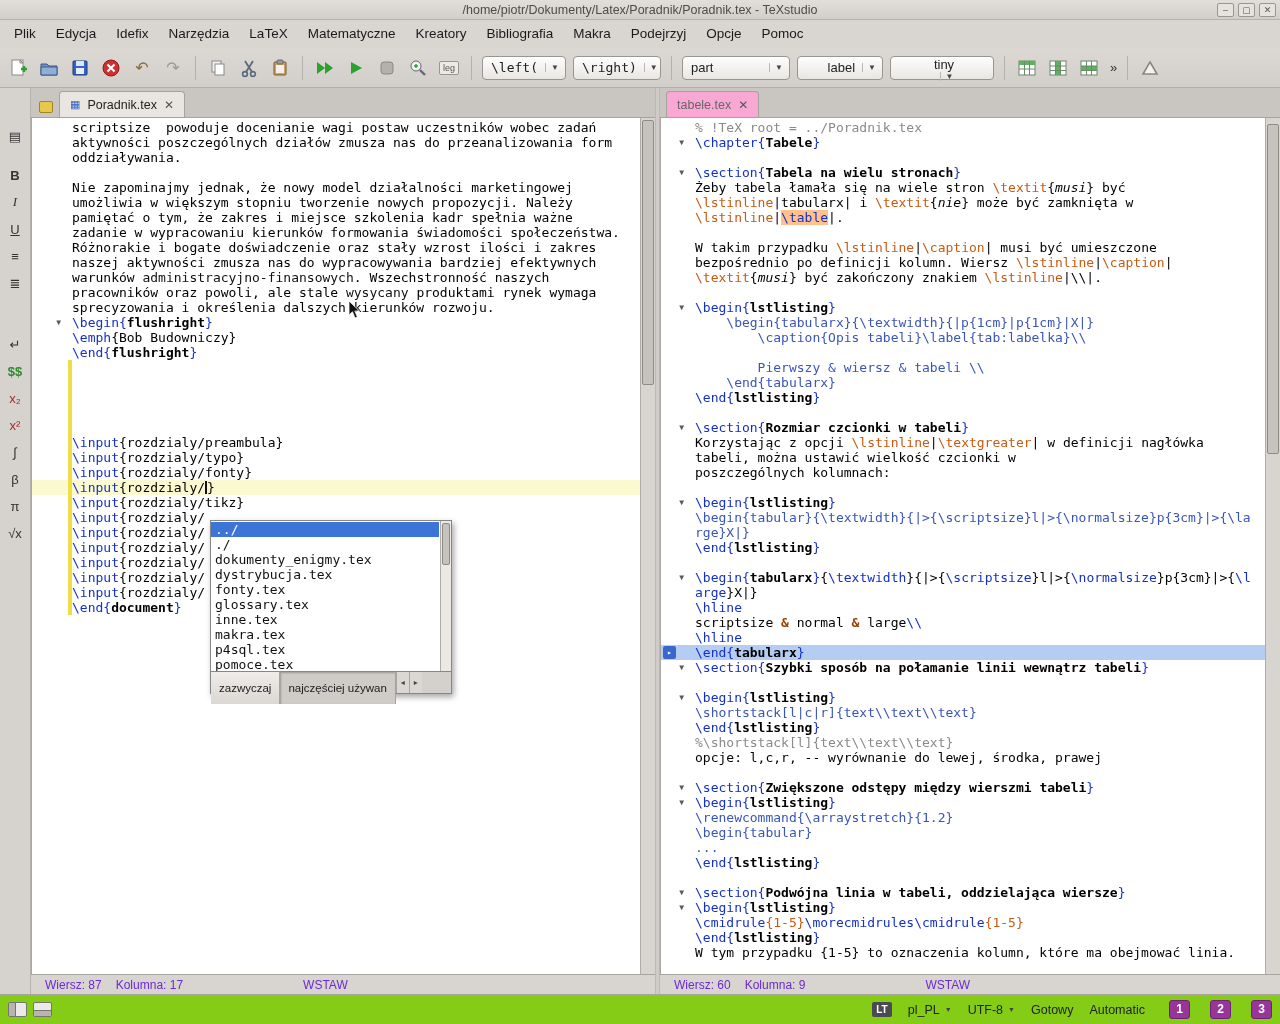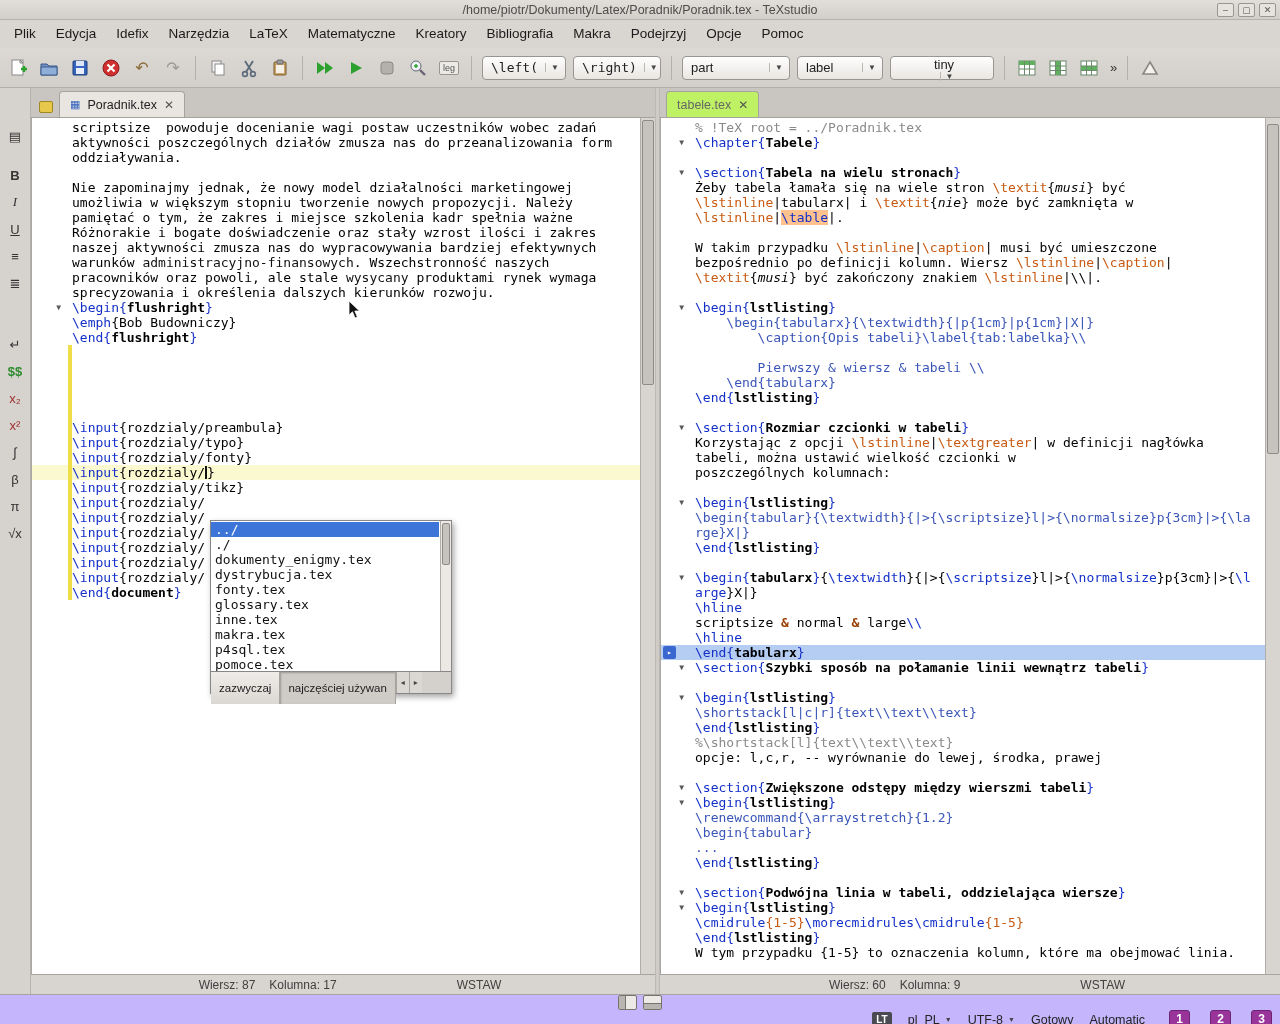--- a/index.html
+++ b/index.html
@@ -54,21 +54,21 @@
   .pane { display:flex; flex-direction:column; background:#d4d0cc; }
   .pane-left { width:624px; }
   .splitter { width:5px; background:#cfcbc6; border-left:1px solid #bcb8b3; border-right:1px solid #bcb8b3; }
   .pane-right { flex:1; }
 
   .tabbar { height:30px; background:#c9c5c1; border-bottom:1px solid #a6a29d;
     display:flex; align-items:flex-end; padding-left:6px; }
   .tab { height:26px; display:flex; align-items:center; gap:7px; padding:0 10px;
     background:#e9e6e2; border:1px solid #a6a29d; border-bottom:none;
     border-radius:4px 4px 0 0; font-size:12.5px; color:#222; }
-  .tab.dim { background:#bef264; color:#666; }
+  .tab.dim { background:#f9a8d4; color:#666; }
   .tab .close-x { color:#555; font-size:12px; }
   .tab .disk { font-size:11px; color:#3565c0; }
   .filelist-ico { width:14px; height:12px; background:#e8c84a; border:1px solid #a08820;
     border-radius:2px; margin:0 6px 4px 2px; }
 
   .editor { flex:1; position:relative; background:#ffffff; overflow:hidden;
     border-left:1px solid #aaa6a1; }
   .lines { position:absolute; top:2px; left:0; right:15px; }
   .line { display:flex; height:15px; position:relative; font:13px "DejaVu Sans Mono", monospace; }
   .gutter { flex:none; border-right:4px solid transparent; text-align:right;
@@ -114,28 +114,28 @@
   .popup-tabs { height:22px; background:#d4d0cc; border:1px solid #878787; border-top:none;
     display:flex; align-items:stretch; }
   .ptab { font-size:11.5px; padding:16px 8px; display:flex; align-items:center;
     border-right:1px solid #a8a4a0; color:#222; background:linear-gradient(#efece9,#dbd7d3); }
   .ptab.pressed { background:#cfccc8; box-shadow:inset 1px 1px 2px rgba(0,0,0,.25); }
   .ptab.trunc { max-width:118px; overflow:hidden; white-space:nowrap; }
   .parrow { width:13px; display:flex; align-items:center; justify-content:center;
     font-size:8px; color:#444; border-left:1px solid #a8a4a0; background:#dbd7d3; }
 
   .pane-status { height:20px; background:#d8d5d1; border-top:1px solid #a8a4a0;
-    display:flex; align-items:center; font-size:12px; color:#404040;justify-content:center; }
+    display:flex; align-items:center; font-size:12px; color:#6d28d9; }
   .pane-status span { margin-left:14px; }
   .pane-status .mode { margin-left:120px; }
 
   
   .statusbar { position:absolute; left:0; right:0; bottom:0; height:30px;
-    background:#c4b5fd; border-top:1px solid #a8a49f; display:flex; align-items:center;
-    padding:0 8px;flex-direction:column; }
+    background:#84cc16; border-top:1px solid #a8a49f; display:flex; align-items:center;
+    padding:0 8px; }
   .sb-left { display:flex; gap:6px; }
   .panel-ico { width:19px; height:15px; border:1px solid #77736e; background:#eceae6;
     position:relative; border-radius:2px; }
   .panel-ico.v::before { content:""; position:absolute; left:0; top:0; bottom:0; width:6px;
     background:#b8b4b0; border-right:1px solid #77736e; }
   .panel-ico.h::before { content:""; position:absolute; left:0; right:0; bottom:0; height:5px;
     background:#b8b4b0; border-top:1px solid #77736e; }
   .sb-right { margin-left:auto; display:flex; align-items:center; gap:16px; }
   .lt-badge { background:#4a4a52; color:#fff; font-size:10px; font-weight:bold;
     padding:2px 4px; border-radius:2px; }
@@ -262,21 +262,21 @@
   <div class="combo" style="width:88px;">
     <span class="mono" style="flex:1;">\right)</span>
     <span class="arrow">▼</span>
   </div>
   <div class="tsep"></div>
   <div class="combo" style="width:108px;">
     <span style="flex:1;">part</span>
     <span class="arrow">▼</span>
   </div>
   <div class="combo" style="width:86px;">
-    <span style="flex:1;">label</span>
+    <span style="flex:1;text-align:right;">label</span>
     <span class="arrow">▼</span>
   </div>
   <div class="combo" style="width:104px;flex-direction:column;">
     <span style="flex:1;">tiny</span>
     <span class="arrow">▼</span>
   </div>
   <div class="tsep"></div>
   <div class="tbtn">
     <svg width="20" height="18">
         <rect x="2" y="2" width="16" height="14" fill="#fff" stroke="#6a8a6a"></rect>
@@ -357,20 +357,24 @@
             <span class="gutter"></span>
             <span class="code"><span class="tk-t">Nie zapominajmy jednak, że nowy model działalności marketingowej</span></span>
           </div>
           <div class="line">
             <span class="gutter"></span>
             <span class="code"><span class="tk-t">umożliwia w większym stopniu tworzenie nowych propozycji. Należy</span></span>
           </div>
           <div class="line">
             <span class="gutter"></span>
             <span class="code"><span class="tk-t">pamiętać o tym, że zakres i miejsce szkolenia kadr spełnia ważne</span></span>
+          </div>
+          <div class="line">
+            <span class="gutter"></span>
+            <span class="code"><span class="tk-t">zadanie w wypracowaniu kierunków formowania świadomości społeczeństwa.</span></span>
           </div>
           <div class="line">
             <span class="gutter"></span>
             <span class="code"><span class="tk-t">Różnorakie i bogate doświadczenie oraz stały wzrost ilości i zakres</span></span>
           </div>
           <div class="line">
             <span class="gutter"></span>
             <span class="code"><span class="tk-t">naszej aktywności zmusza nas do wypracowywania bardziej efektywnych</span></span>
           </div>
           <div class="line">

